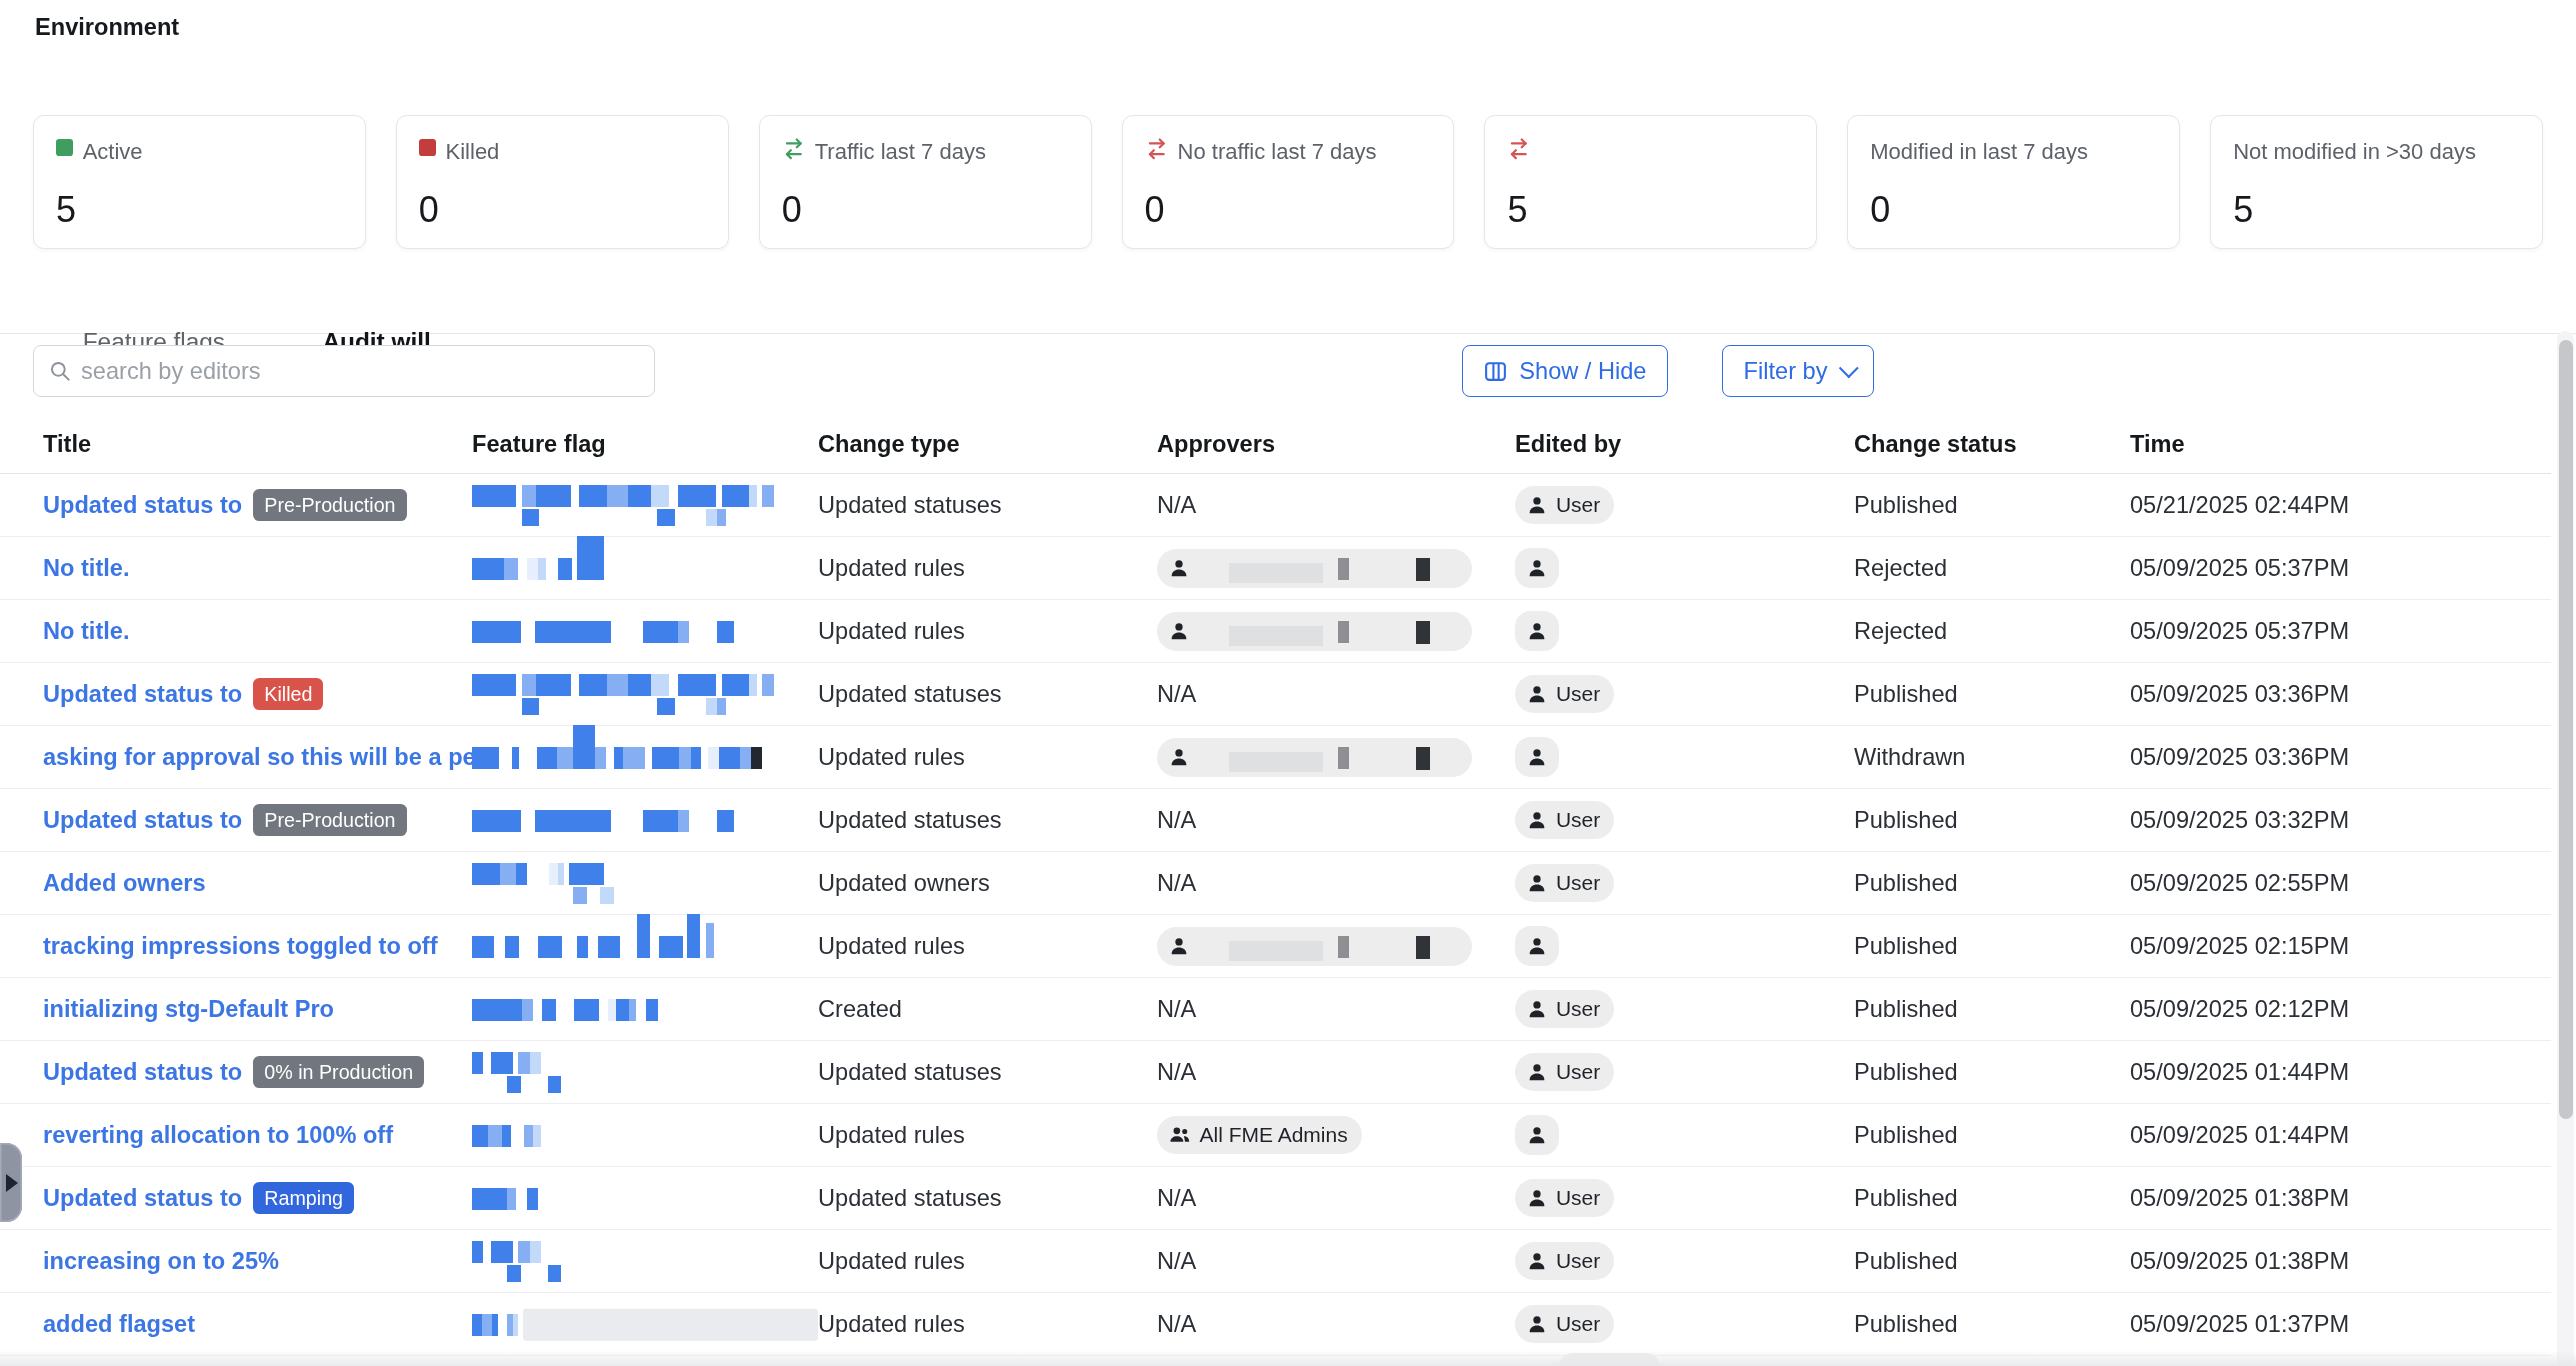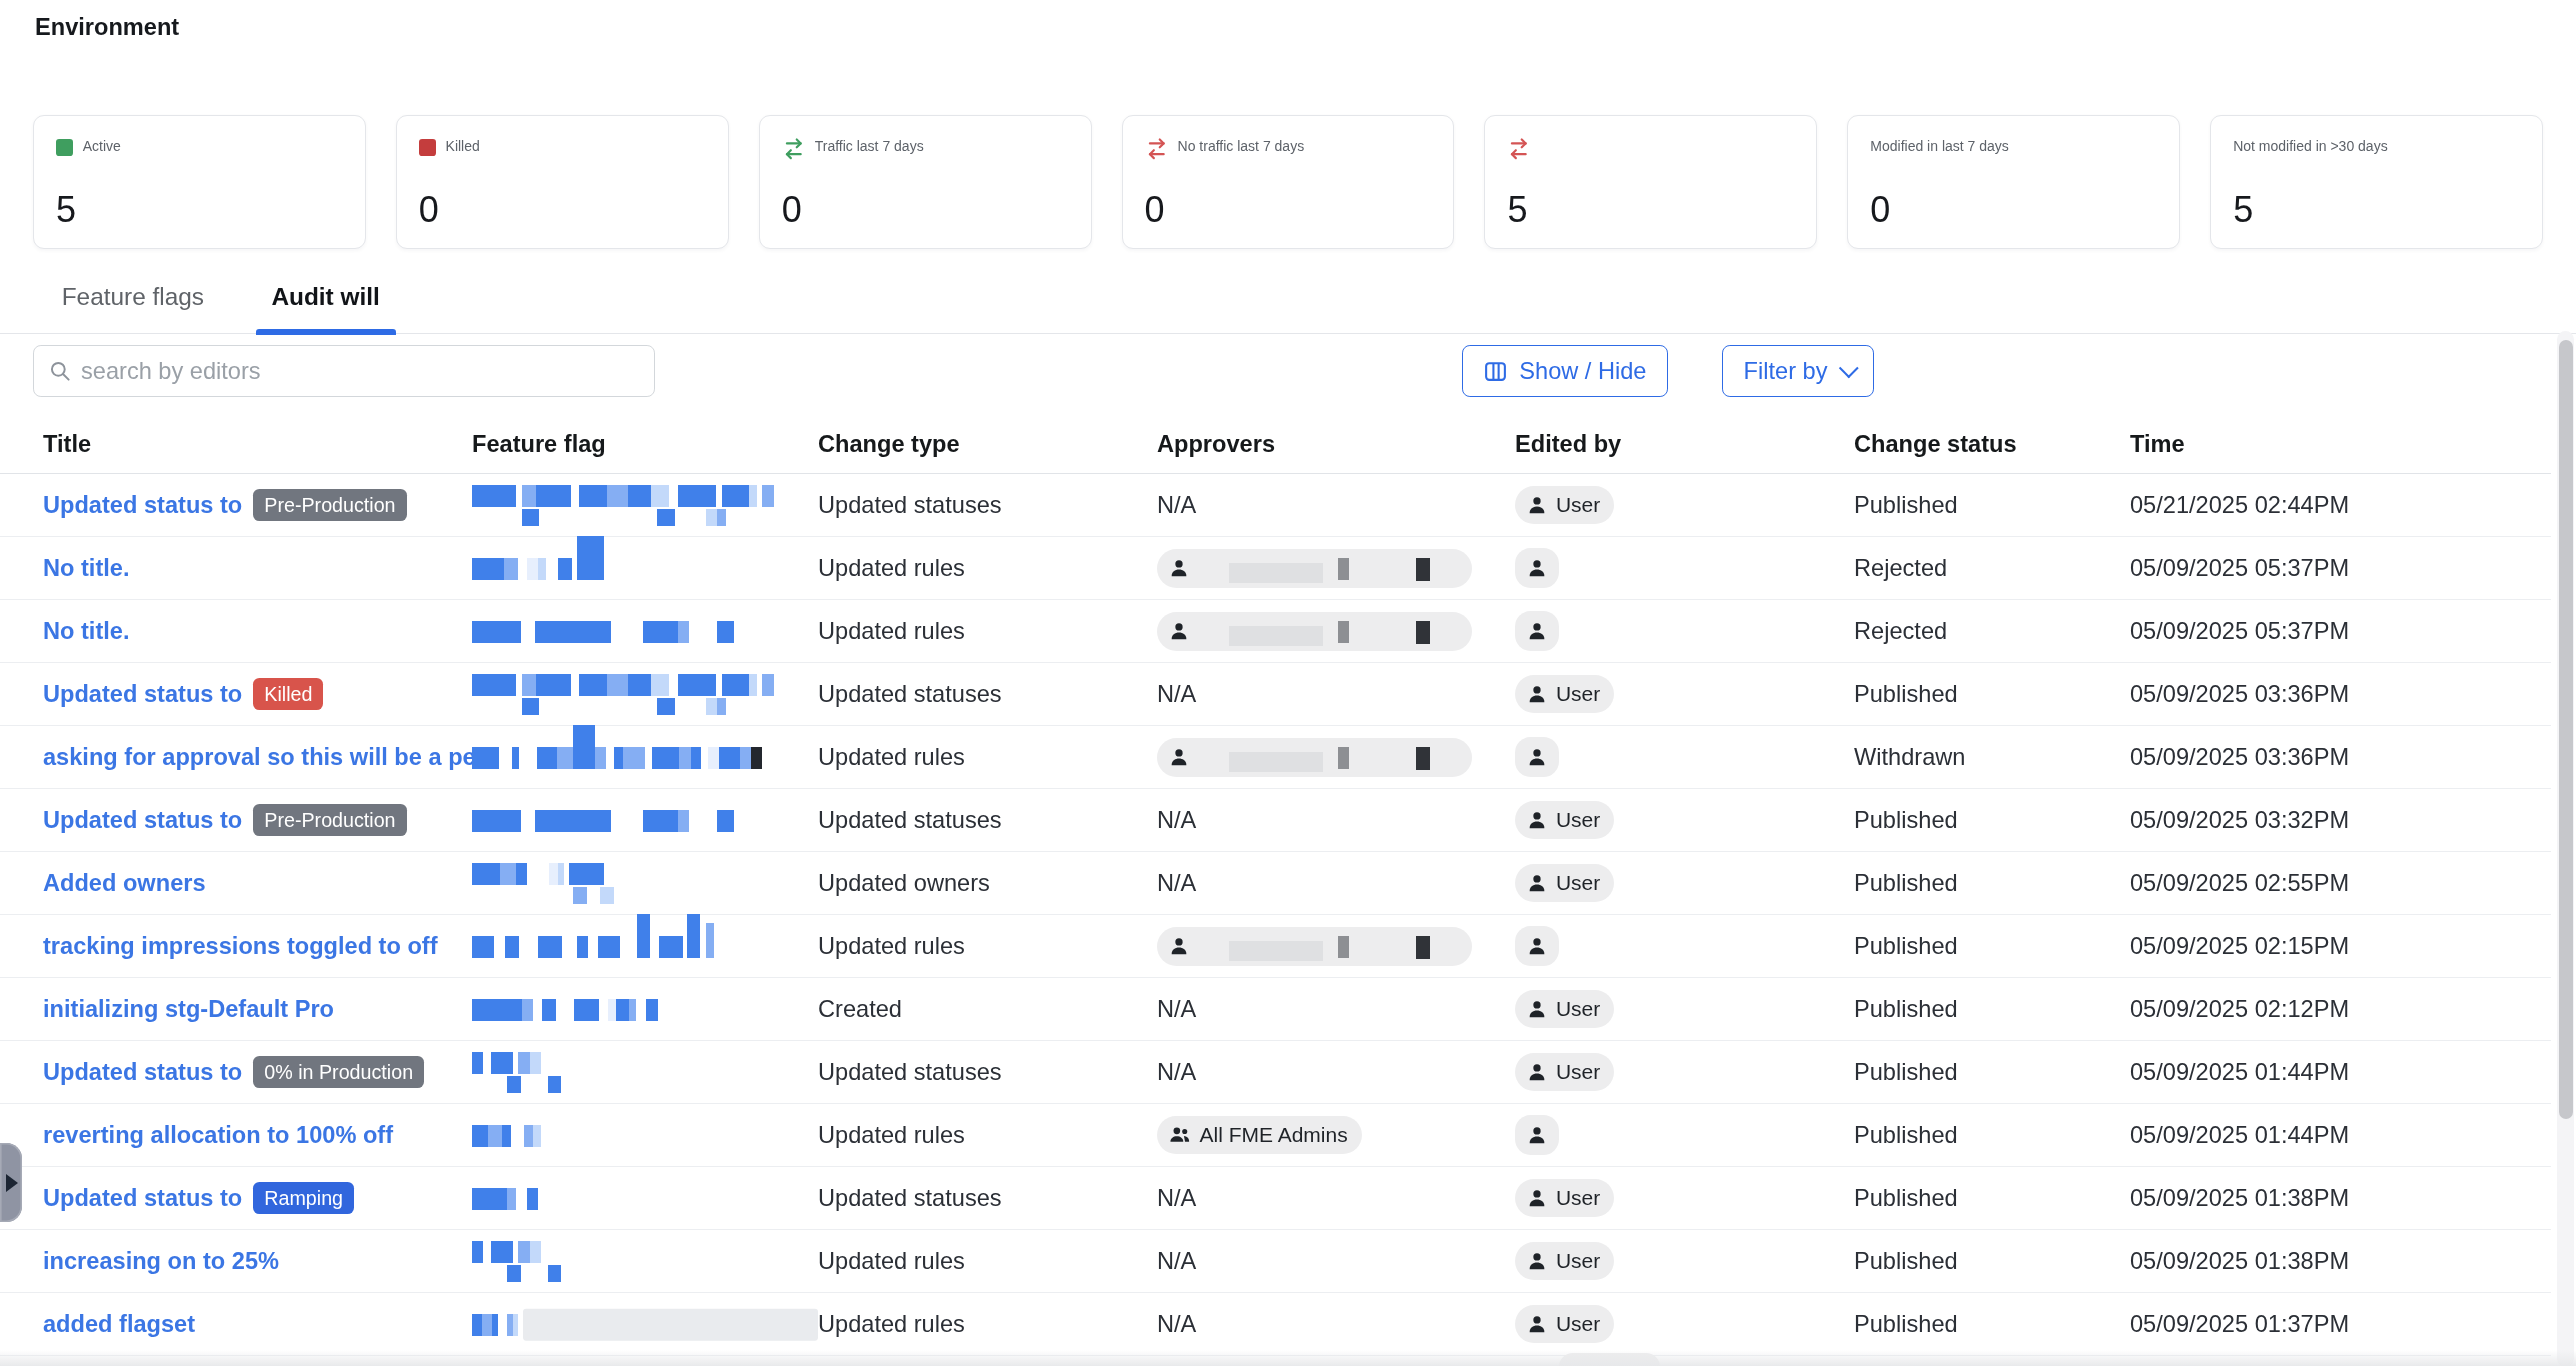--- a/index.html
+++ b/index.html
@@ -13,29 +13,29 @@
     border:1.6px solid #d3d7db; border-radius:7.9px; background:#fff;
     display:flex; align-items:center; padding:0 20.5px; cursor:pointer; }
   .env-select .val { font-size:24.4px; color:#1c2026; flex:1; }
   .chev { width:20.5px; height:20.5px; border:solid #7d848d; border-width:0 2.4px 2.4px 0;
     transform:rotate(45deg) translateY(-4.7px); }
 
   
   .cards { position:absolute; left:33px; top:115px; width:2510px; display:flex; gap:30px; }
   .card { flex:1; height:134px; border:1.6px solid #e4e6ea; border-radius:11px; background:#fff;
     box-shadow:0 1.6px 3.9px rgba(20,30,50,.04); padding:20.5px 22px; display:flex; flex-direction:column; }
-  .card .lbl { font-size:14px; color:#5d6269; line-height:1.35; display:flex; align-items:flex-start; gap:9.4px; }
+  .card .lbl { font-size:22px; color:#5d6269; line-height:1.35; display:flex; align-items:flex-start; gap:9.4px; }
   .card .lbl .txt { display:inline; }
   .card .num { font-size:36px; color:#17191d; margin-top:auto; line-height:1; }
   .sq { width:17.3px; height:17.3px; border-radius:3.1px; flex:0 0 auto; margin-top:2.4px; }
   .caricon { flex:0 0 auto; margin-top:0.8px; }
 
   
   .tabbar { position:absolute; left:0; top:277px; width:2576px; height:57px; border-bottom:1.6px solid #e4e6ea; }
-  .tabs { display:flex; gap:36px; padding-left:46px; height:100%; }
+  .tabs { display:flex; gap:66px; padding-left:67px; height:100%;margin-top:45px; }
   .tab { font-size:24.4px; color:#5f6368; font-weight:500; padding:6.3px 15.7px 0; position:relative; cursor:pointer; }
   .tab.active { color:#111418; font-weight:700; }
   .tab.active::after { content:""; position:absolute; left:0; right:0; bottom:-1.6px; height:5.5px; background:#2e6be5; border-radius:3.1px 3.1px 0 0; }
 
   
   .toolbar { position:absolute; left:0; top:345px; width:2123px; height:52px; }
   .search { position:absolute; left:33px; top:0; width:622px; height:52px; border:1.6px solid #d3d7db;
     border-radius:7.9px; display:flex; align-items:center; padding:0 14px; gap:9.4px; background:#fff; }
   .search input { border:none; outline:none; font-size:23.6px; color:#1c2026; flex:1;
     font-family:"Liberation Sans","DejaVu Sans",sans-serif; background:transparent; }

